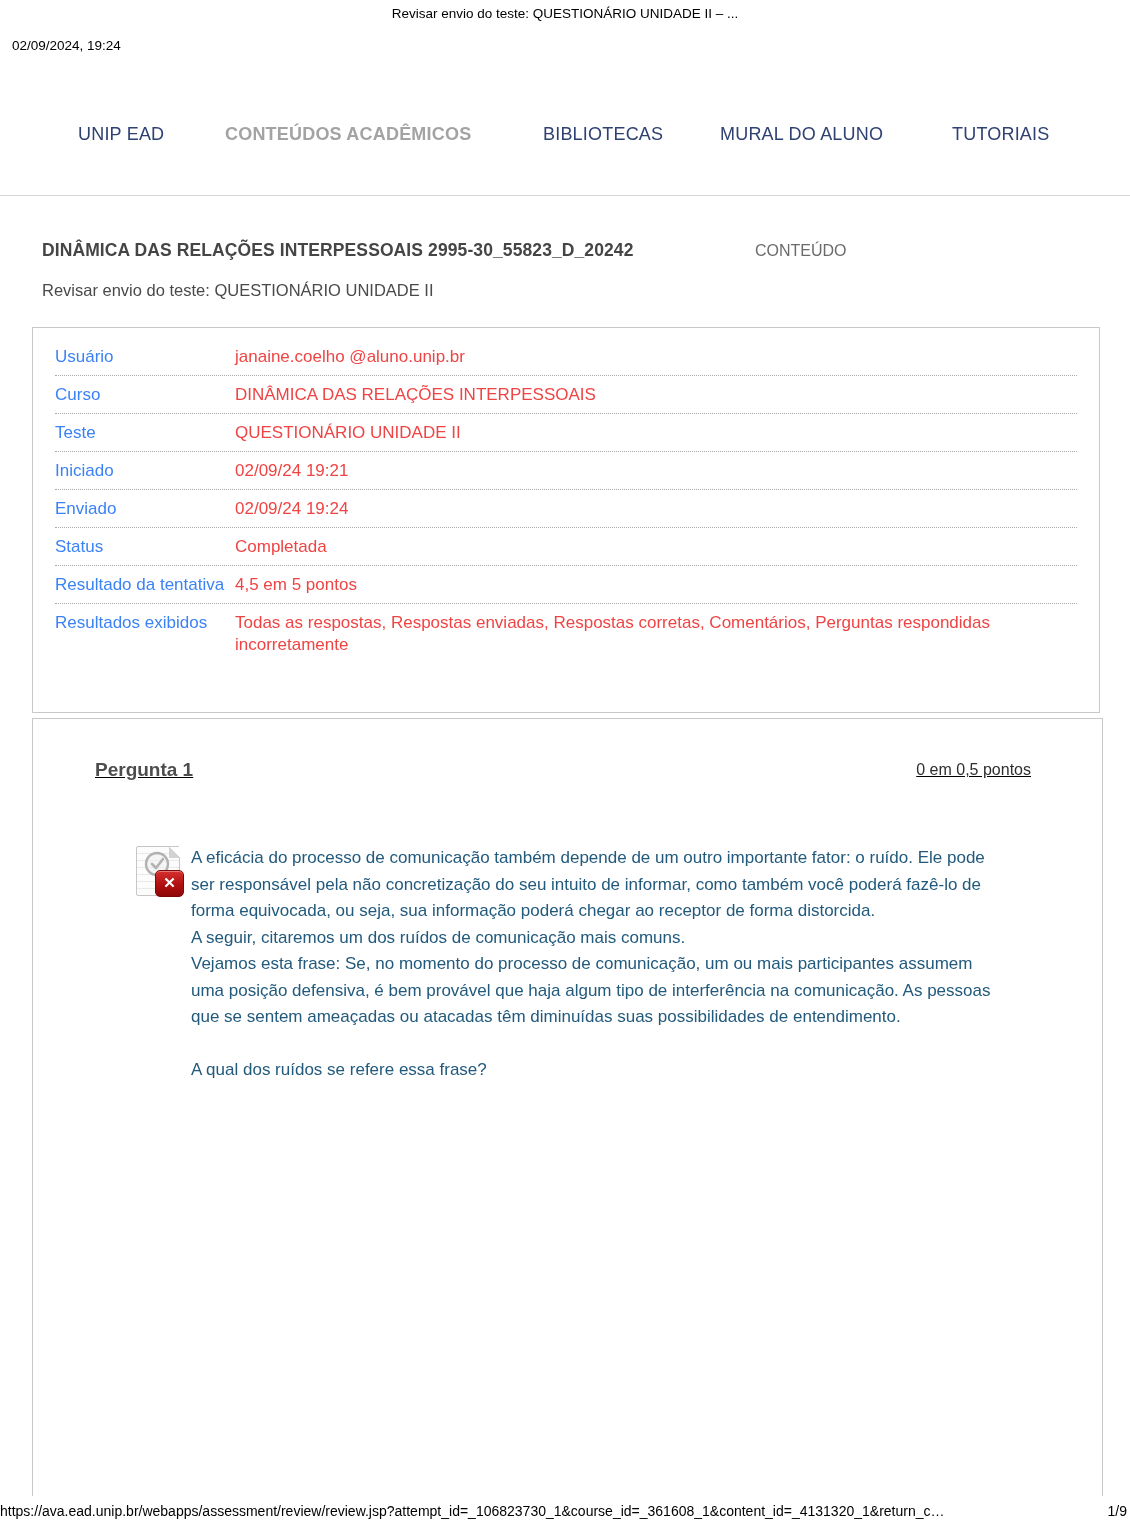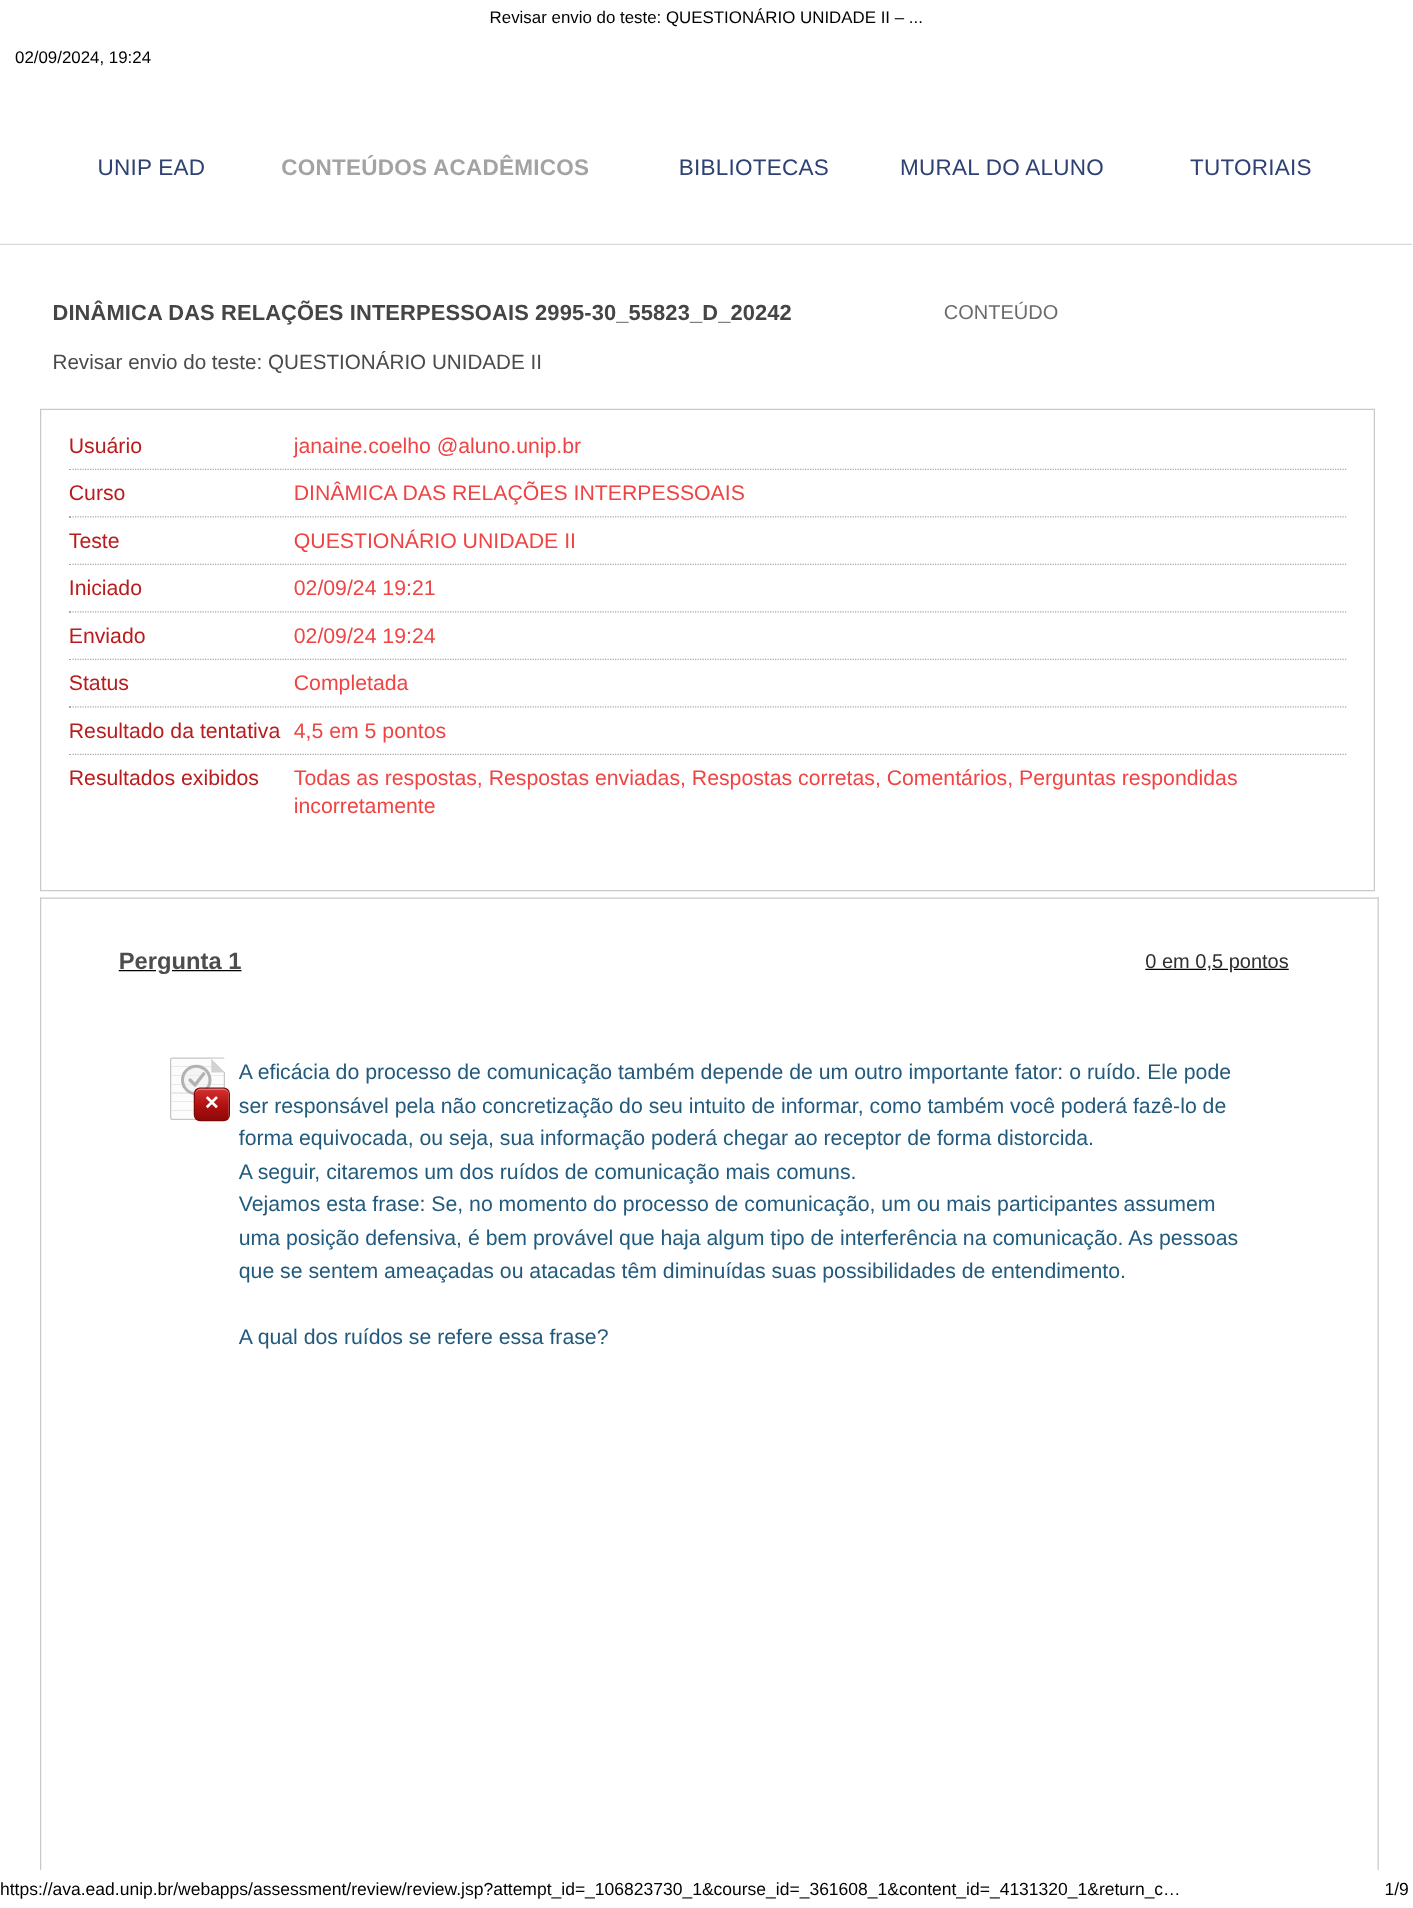--- a/index.html
+++ b/index.html
@@ -42,21 +42,21 @@
     font-size: 17.5px; font-weight: bold; color: #454545; letter-spacing: 0.1px; }
   .content-link { position: absolute; top: 242px; left: 755px; font-size: 16px; color: #6b6b6b; cursor: pointer; }
   .page-subtitle { position: absolute; top: 281px; left: 42px; font-size: 16.5px; color: #4a4a4a; }
 
   
   .summary-box { position: absolute; top: 327px; left: 32px; width: 1068px; height: 386px;
     border: 1px solid #c9c9c9; box-sizing: border-box; padding: 10px 22px 6px 22px; background: #fff; }
   .summary-row { display: flex; padding: 8px 0 7px 0; border-bottom: 1px dotted #a9a9a9;
     font-size: 17px; line-height: 22px; }
   .summary-row:last-child { border-bottom: none; }
-  .summary-label { flex: 0 0 180px; box-sizing: border-box; color: #b91c1c; }
+  .summary-label { flex: 0 0 180px; box-sizing: border-box; color: #3b82f6; }
   .summary-value { flex: 1; color: #ef4444; }
 
   
   .question-box { position: absolute; top: 718px; left: 32px; width: 1071px; height: 778px;
     border: 1px solid #c9c9c9; border-bottom: none; box-sizing: border-box; background: #fff; }
   .q-header { display: flex; justify-content: space-between; align-items: center;
     padding: 40px 71px 0 62px; text-decoration: underline; }
   .q-title { font-size: 19px; font-weight: bold; color: #4d4d4d; }
   .q-points { font-size: 16px; color: #2e2e2e; }
   .q-content { display: flex; margin: 64px 0 0 103px; }

